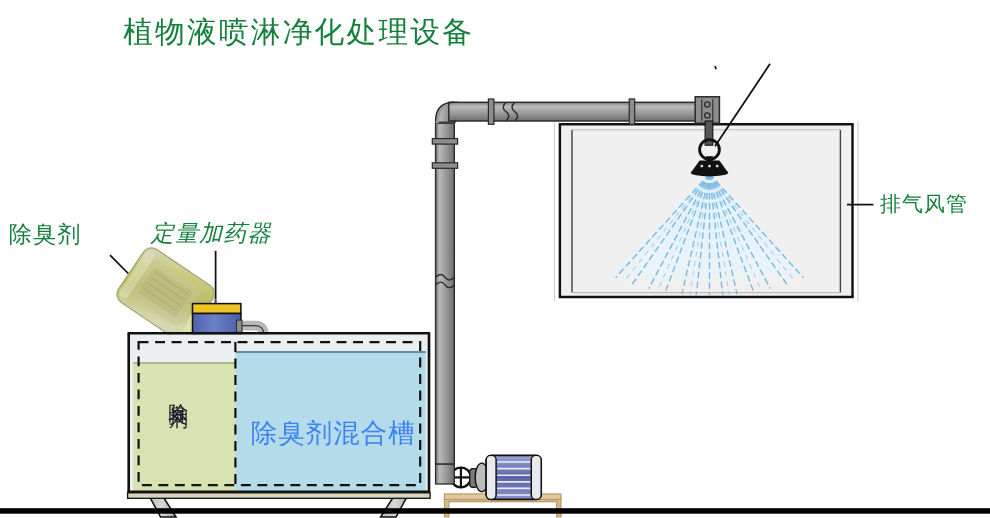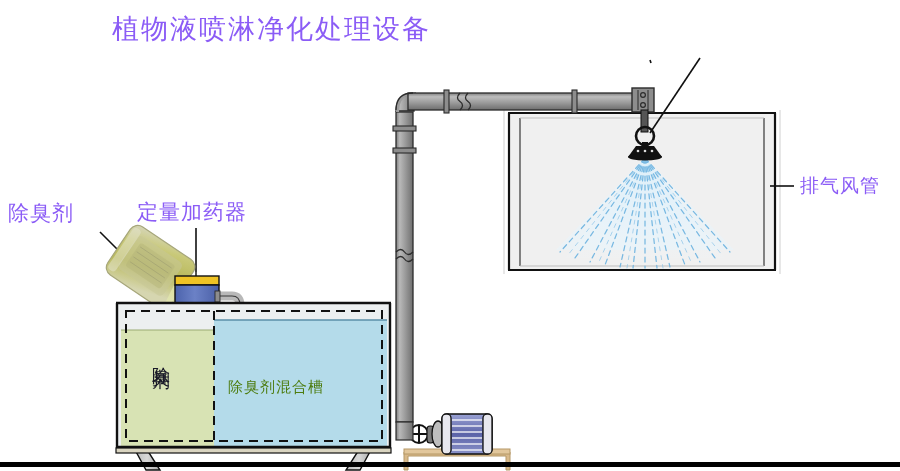--- a/index.html
+++ b/index.html
@@ -3,31 +3,31 @@
 <meta charset="utf-8">
 <style>
   html,body{margin:0;padding:0;background:#ffffff;}
   body{
     font-family:"DejaVu Sans","Liberation Sans",sans-serif;
     width:900px;height:471px;overflow:hidden;
   }
   #stage{position:relative;width:900px;height:471px;background:#ffffff;}
   .lbl{
     position:absolute;
-    color:#8b5cf6;
+    color:#15803d;
     font-family:"DejaVu Sans","Liberation Sans",sans-serif;
     white-space:nowrap;
     letter-spacing:1px;
   }
   #title{left:112px;top:11px;font-size:27px;letter-spacing:2px;}
   #lbl-sprayer{left:655px;top:24px;font-size:21px;}
   #lbl-duct{left:800px;top:173px;font-size:19px;}
   #lbl-deodorant{left:8px;top:199px;font-size:21px;}
-  #lbl-doser{left:137px;top:198px;font-size:21px;}
-  #lbl-tank{left:228px;top:378px;font-size:15px;color:#4d7c0f;}
+  #lbl-doser{left:137px;top:198px;font-size:21px;font-style:italic;}
+  #lbl-tank{left:228px;top:378px;font-size:24px;color:#3b82f6;}
   #lbl-deo-vert{
     left:152px;top:352px;font-size:18px;color:#1a1a28;
     writing-mode:vertical-rl;text-orientation:upright;letter-spacing:2px;
     line-height:1;
   }
   svg{position:absolute;left:0;top:0;}
 </style>
 </head>
 <body>
 

